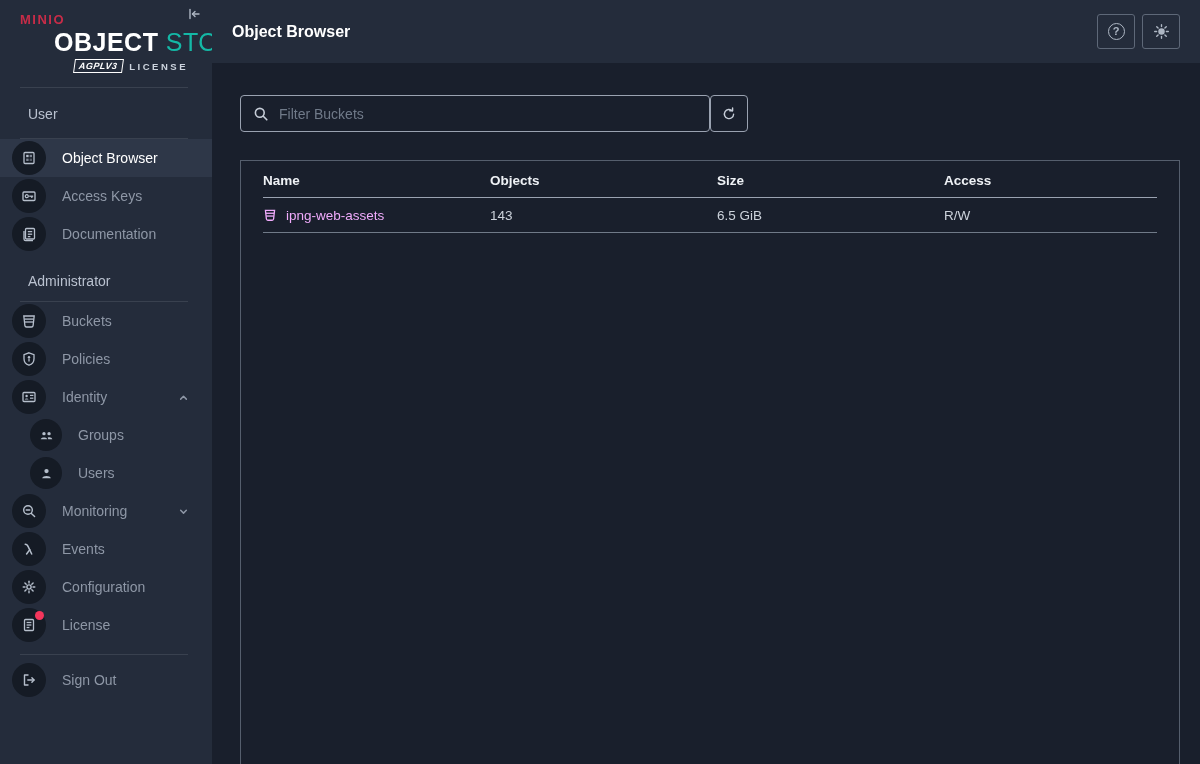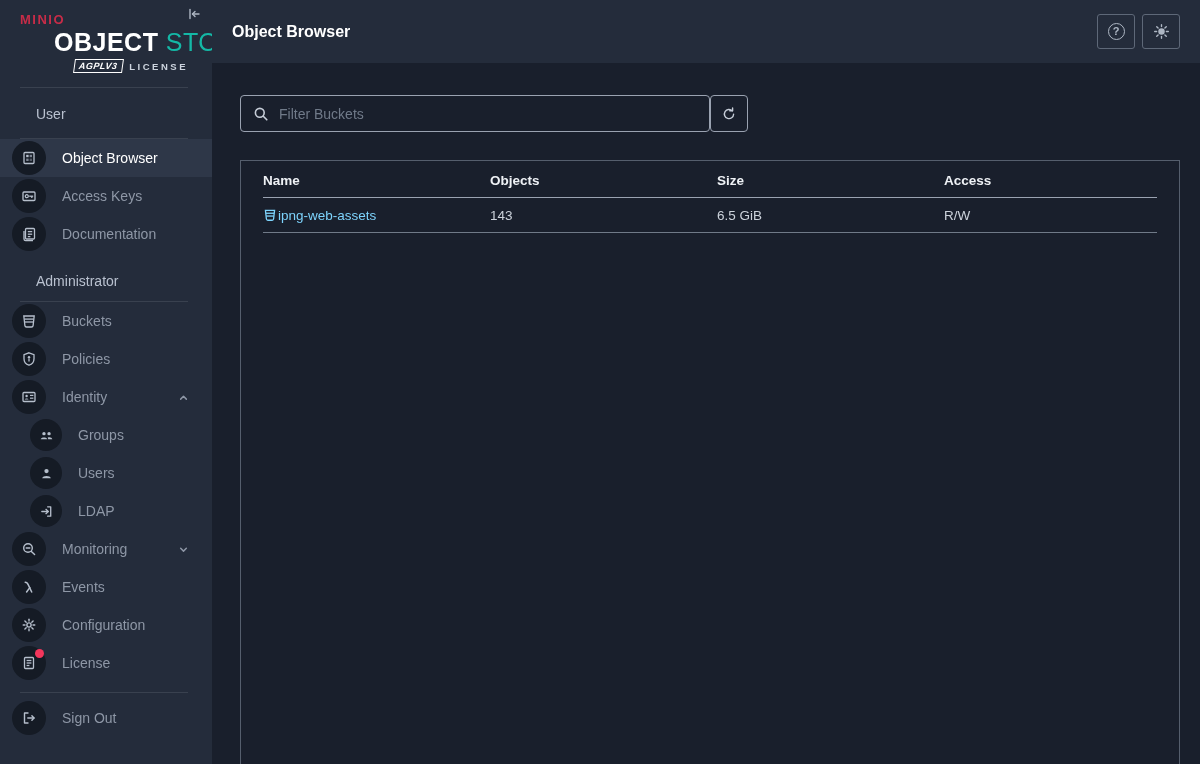--- a/index.html
+++ b/index.html
@@ -27,21 +27,21 @@
   .badge-row { display:flex; justify-content:flex-end; align-items:center; gap:7px; margin-top:2px; padding-right:4px; }
   .agpl-badge {
     font-size:9px; font-weight:bold; font-style:italic; color:#fff;
     border:1.5px solid #fff; padding:1px 4px; transform:skewX(-8deg);
     letter-spacing:0.5px;
   }
   .license-label { font-size:9.5px; letter-spacing:2.5px; color:#cdd4de; font-weight:bold; }
   .collapse-btn { position:absolute; top:6px; right:10px; color:#aeb7c4; cursor:pointer; }
 
   .divider { border-top:1px solid #39414f; margin:0 24px 0 20px; }
-  .section-label { padding:0 36px; color:#b9c1cf; font-size:14px; margin:18px 0 16px 0; }
+  .section-label { padding:0 28px; color:#b9c1cf; font-size:14px; margin:18px 0 16px 0; }
   .section-label.admin { margin-top:20px; margin-bottom:12px; }
 
   .side-item {
     display:flex; align-items:center; height:38px;
     padding-left:12px; gap:16px;
     color:#8e97a6; font-size:14px; cursor:pointer; white-space:nowrap;
   }
   .side-item.active { background:#2e3748; color:#ffffff; }
   .side-item.sub { padding-left:30px; }
   .icon-circle {
@@ -116,21 +116,21 @@
     height:37px; padding-top:2px;
     color:#eef1f5; font-size:13.5px; font-weight:bold;
     border-bottom:1px solid #9aa2b1;
   }
   .tbl-row {
     height:35px;
     color:#ccd2db; font-size:13.5px;
     border-bottom:1px solid #707a88;
     cursor:pointer;
   }
-  .name-cell { display:flex; align-items:center; gap:1px; color:#7dd3fc; }
+  .name-cell { display:flex; align-items:center; gap:9px; color:#f0abfc; }
 </style>
 </head>
 <body>
 
 <aside class="sidebar">
   <div class="logo-wrap">
     <div class="brand">MINIO</div>
     <div class="product"><span class="bold">OBJECT</span> <span class="light">STORE</span></div>
     <div class="badge-row">
       <span class="agpl-badge">AGPLV3</span>
@@ -246,30 +246,20 @@
     <span class="icon-circle">
       <svg width="15" height="15" viewBox="0 0 16 16">
           <circle cx="8" cy="5.4" r="2.3" fill="currentColor"></circle>
           <path d="M3.4 13c.5-3 8.7-3 9.2 0z" fill="currentColor"></path>
         </svg>
     </span>
     <span>Users</span>
   </div>
 
 
-  <div class="side-item sub">
-    <span class="icon-circle">
-      <svg width="15" height="15" viewBox="0 0 16 16" fill="none" stroke="currentColor" stroke-width="1.4" stroke-linecap="round" stroke-linejoin="round">
-          <path d="M9.2 3h3.3v10H9.2"></path>
-          <line x1="3" y1="8" x2="9.8" y2="8"></line>
-          <path d="M7.4 5.7L9.8 8l-2.4 2.3"></path>
-        </svg>
-    </span>
-    <span>LDAP</span>
-  </div>
 
   <div class="side-item">
     <span class="icon-circle">
       <svg width="16" height="16" viewBox="0 0 16 16" fill="none" stroke="currentColor" stroke-width="1.4" stroke-linecap="round">
           <circle cx="7" cy="7" r="4.3"></circle>
           <line x1="10.4" y1="10.4" x2="13.6" y2="13.6"></line>
           <path d="M5.2 7h3.6"></path>
         </svg>
     </span>
     <span>Monitoring</span>

